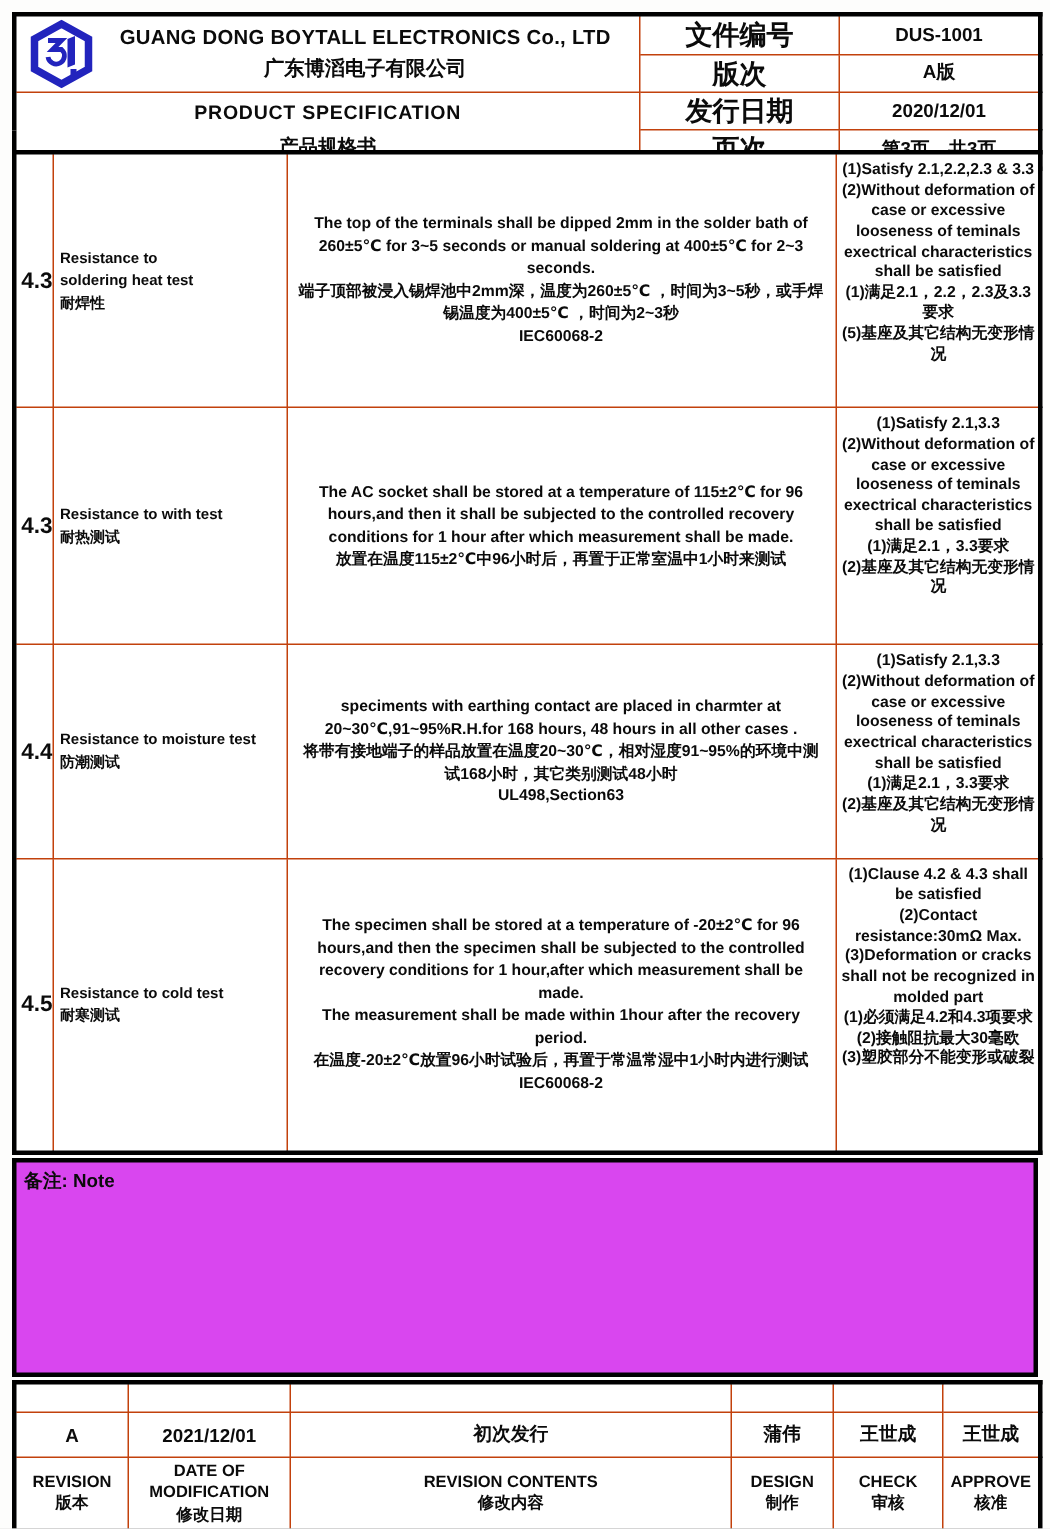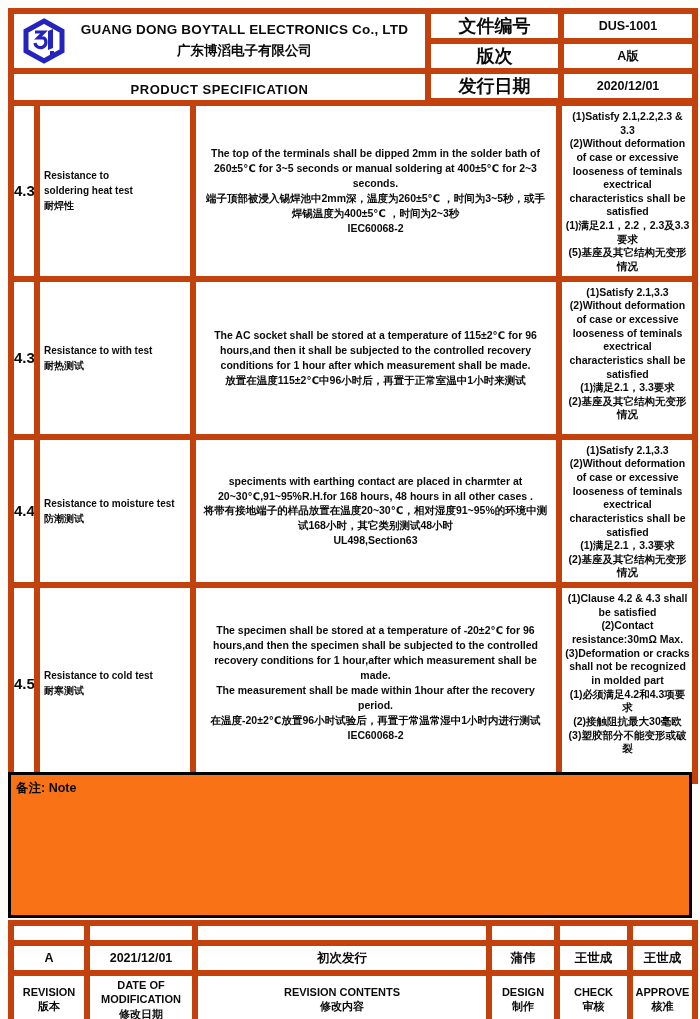--- a/index.html
+++ b/index.html
@@ -3,21 +3,21 @@
 <meta charset="utf-8">
 <style>
   * { margin:0; padding:0; box-sizing:border-box; }
   html,body { background:#e8e8e8; }
   .page {
     position:relative; width:700px; height:1019px; background:#fdfdfc;
     font-family:"Liberation Sans","DejaVu Sans",sans-serif;
     font-weight:bold; color:#0b0b0b; margin:0 auto; overflow:hidden;
   }
   table { border-collapse:collapse; table-layout:fixed; position:absolute; background:#fff; }
-  td { border:6px solid #c2410c; padding:0; overflow:hidden; }
+  td { border:1px solid #c2410c; padding:0; overflow:hidden; }
 
   
   .hdr { left:8px; top:8px; width:684px; height:87px; border:3px solid #000; }
   .hdr td { vertical-align:middle; text-align:center; }
   .company-cell { padding:2px 4px 2px 6px; }
   .company-flex { display:flex; align-items:center; }
   .logo-box { width:48px; height:46px; flex:0 0 48px; display:flex; align-items:center; justify-content:center; }
   .company-text { flex:1; text-align:center; line-height:1.55; }
   .company-en { font-size:13.5px; letter-spacing:0.2px; }
   .company-cn { font-size:13.5px; }
@@ -30,21 +30,21 @@
   
   .spec { left:8px; top:100px; width:684px; height:670px; border:3px solid #000; }
   .spec td.no   { text-align:right; vertical-align:middle; font-size:15px; }
   .spec td.name { text-align:left; vertical-align:middle; font-size:10px; line-height:1.5; white-space:pre-line; padding:0 4px; }
   .spec td.desc { text-align:center; vertical-align:middle; font-size:10.5px; line-height:1.42; white-space:pre-line; padding:4px 6px 4px 5px; }
   .spec td.req  { text-align:center; vertical-align:top; font-size:10.5px; line-height:1.3; white-space:pre-line; padding:4px 2px 2px 3px; }
 
   
   .note-box {
     position:absolute; left:8px; top:772px; width:684px; height:146px;
-    border:3px solid #000; background:#f97316; padding:3px 5px;
+    border:3px solid #000; background:#d946ef; padding:3px 5px;
   }
   .note-label { font-size:12.5px; }
 
   
   .rev { left:8px; top:920px; width:684px; height:92px; border:3px solid #000; }
   .rev td { text-align:center; vertical-align:middle; }
   .rev .entry td { font-size:12.5px; }
   .rev .heads td { font-size:11px; line-height:1.3; white-space:pre-line; padding:2px 1px; }
 </style>
 </head>

